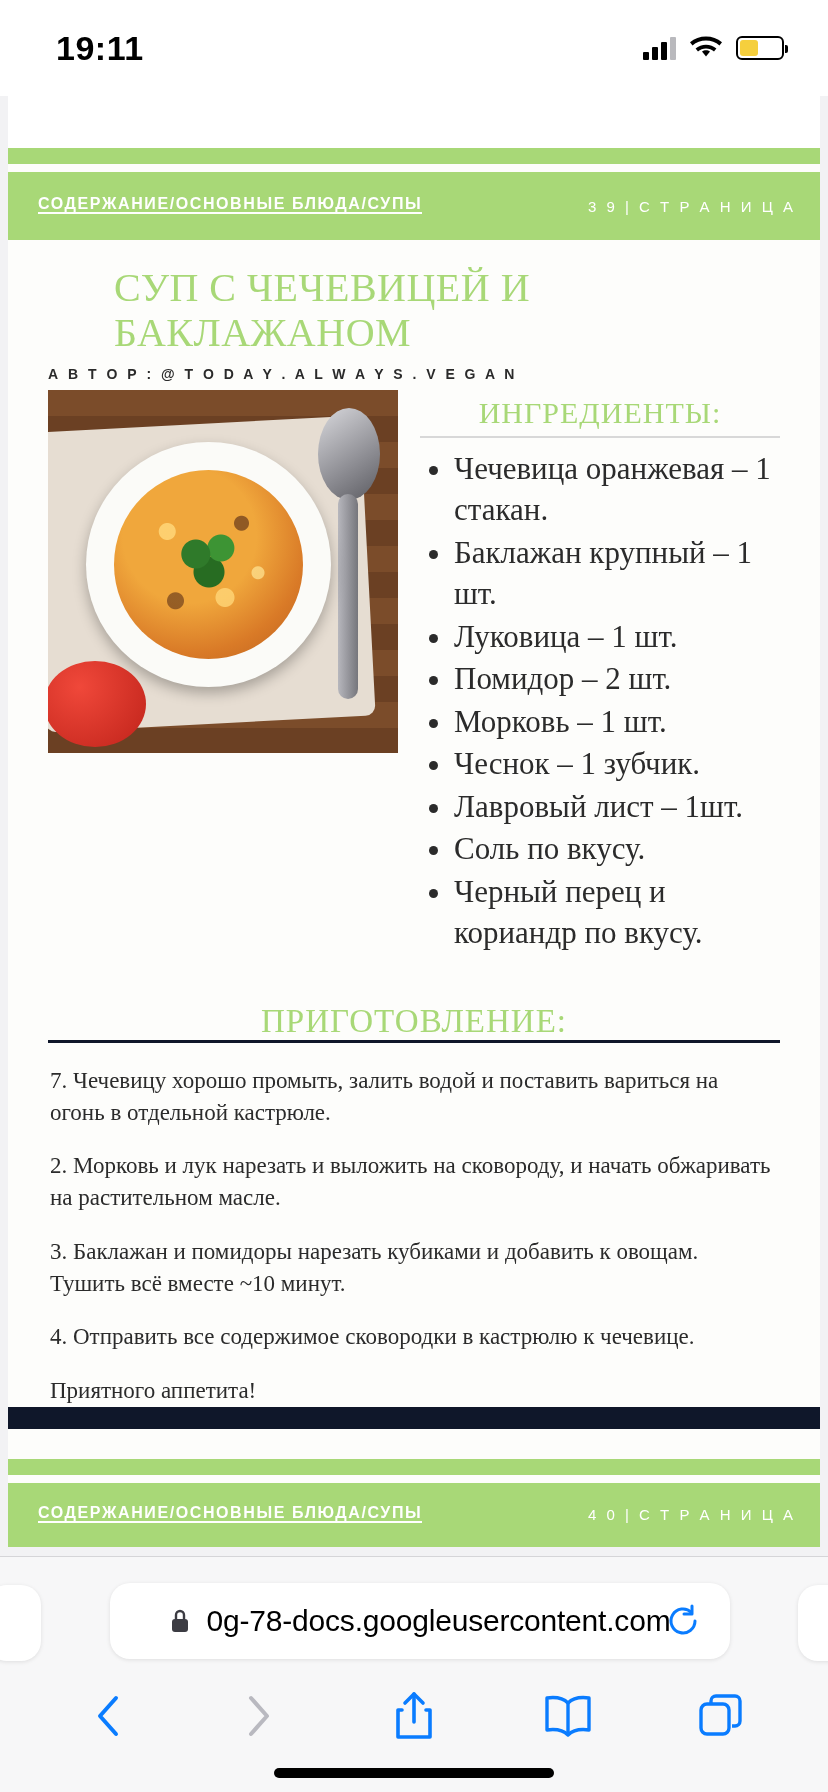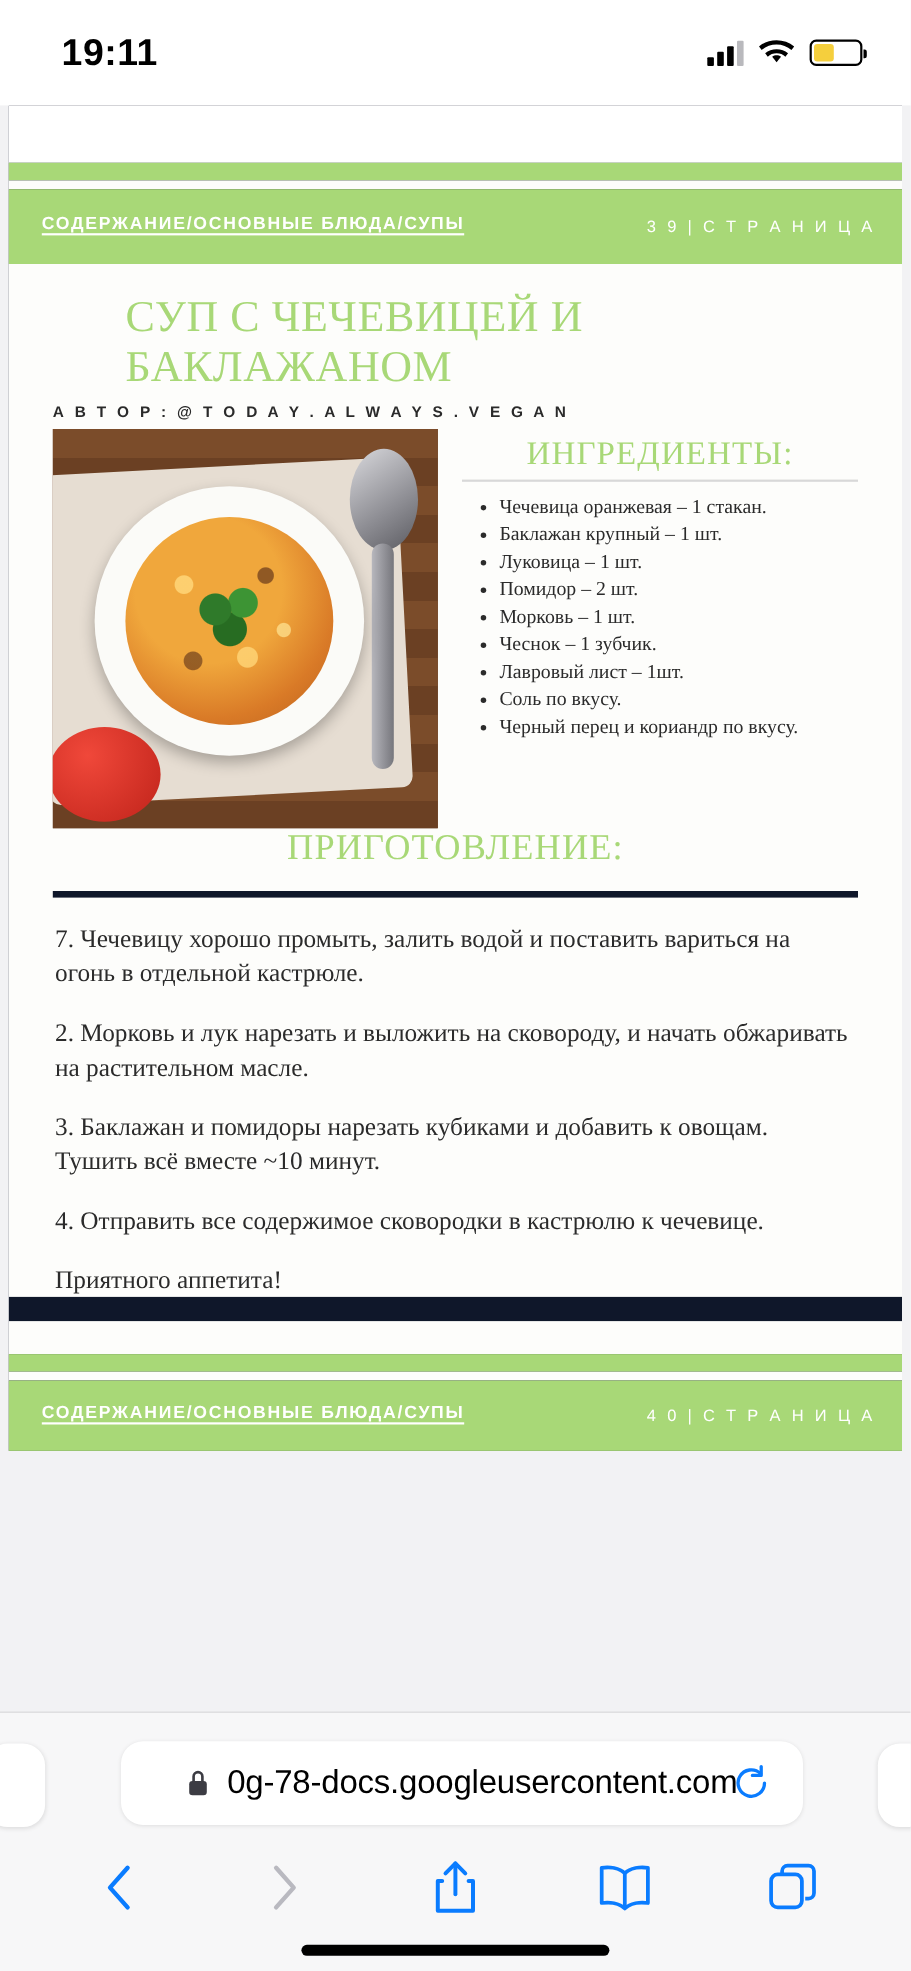--- a/index.html
+++ b/index.html
@@ -241,34 +241,35 @@
     font-size: 30px;
     letter-spacing: 1px;
     padding-bottom: 6px;
     border-bottom: 2px solid #d8d8d8;
     margin-bottom: 10px;
   }
   .ing-list {
     list-style: disc;
     padding-left: 34px;
     font-family: "Liberation Serif", serif;
-    font-size: 18px;
+    font-size: 31px;
     line-height: 1.34;
     color: #2b2b2b;
   }
   .ing-list li { margin-bottom: 1px; }
 
   .prep-head {
     text-align: center;
     color: #a8d877;
     font-family: "Liberation Serif", serif;
     font-size: 33px;
     letter-spacing: 1px;
-    padding-bottom: 20px;
-    border-bottom: 6px solid #0f172a;
+    margin-top: 48px;
+    padding-bottom: 0;
+    border-bottom: 3px solid #0f172a;
   }
   .steps {
     padding: 22px 2px 0 2px;
     font-family: "Liberation Serif", serif;
     font-size: 23px;
     line-height: 1.38;
     color: #2b2b2b;
   }
   .steps p { margin-bottom: 22px; }
 

